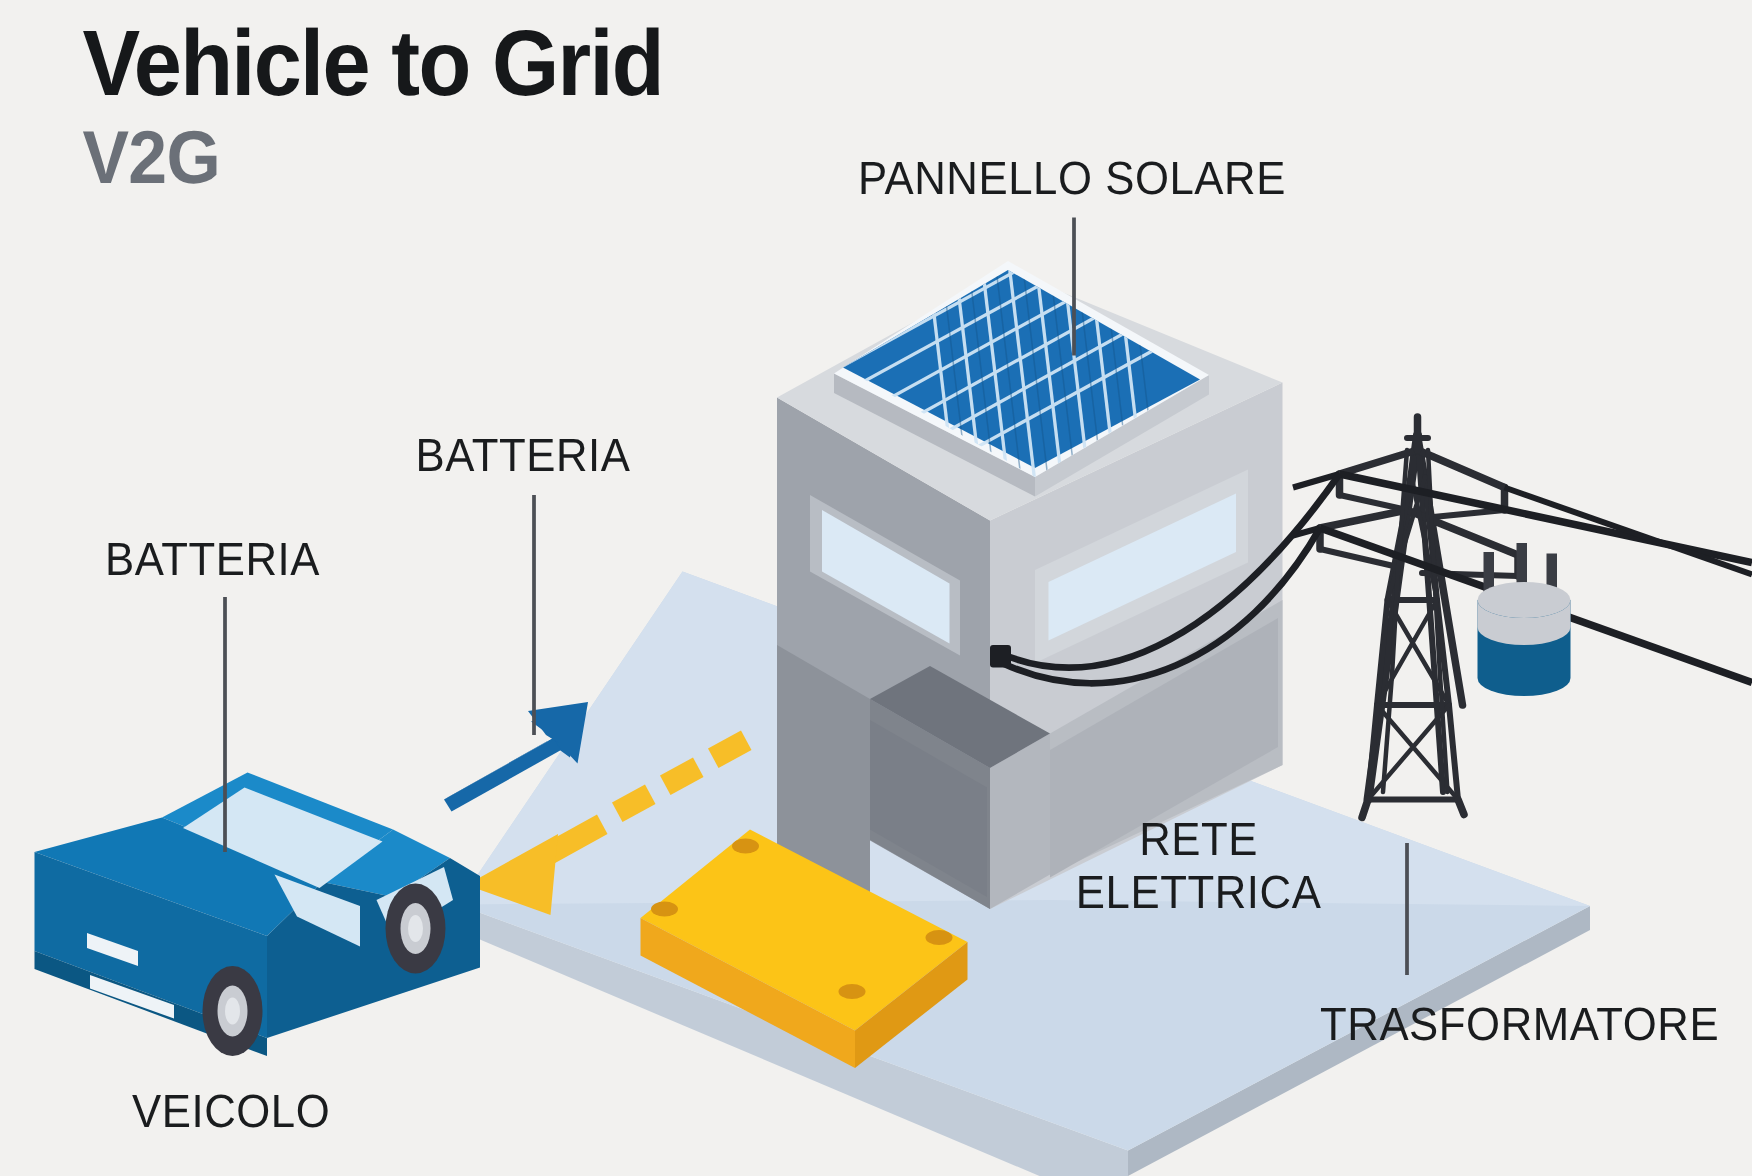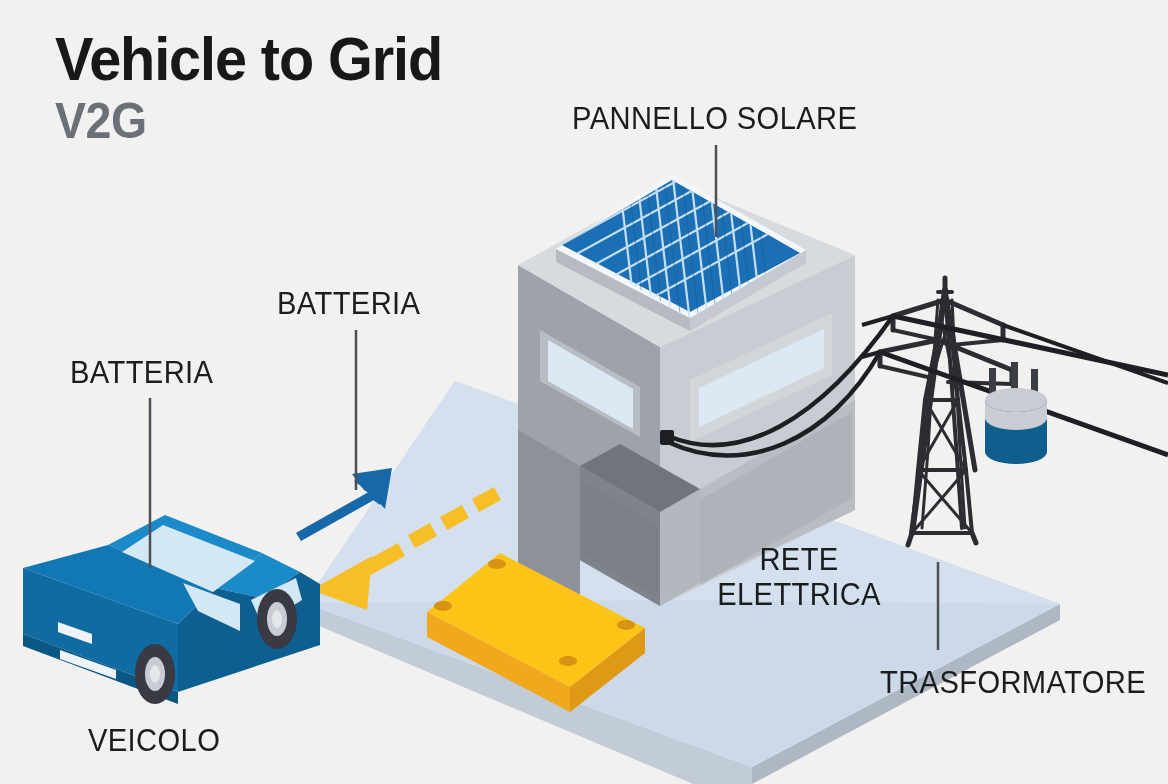--- a/index.html
+++ b/index.html
@@ -18,21 +18,21 @@
   }
   #scene {
     position: absolute;
     inset: 0;
     width: 1168px;
     height: 784px;
   }
   .title-block {
     position: absolute;
     left: 55px;
-    top: 28px;
+    top: 12px;
     line-height: 1;
     user-select: none;
   }
   .title-main {
     font-family: "Liberation Sans Narrow", "Liberation Sans", sans-serif;
     font-size: 62px;
     font-weight: bold;
     color: #16181a;
     letter-spacing: -1.2px;
     display: block;

